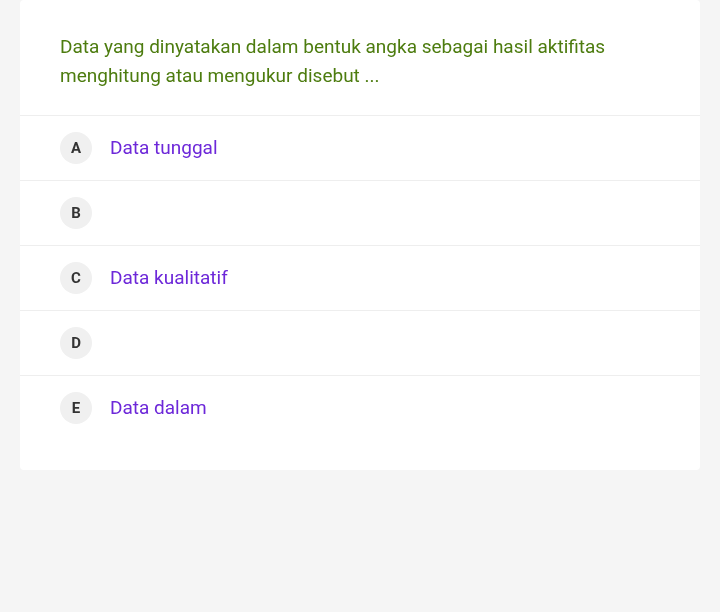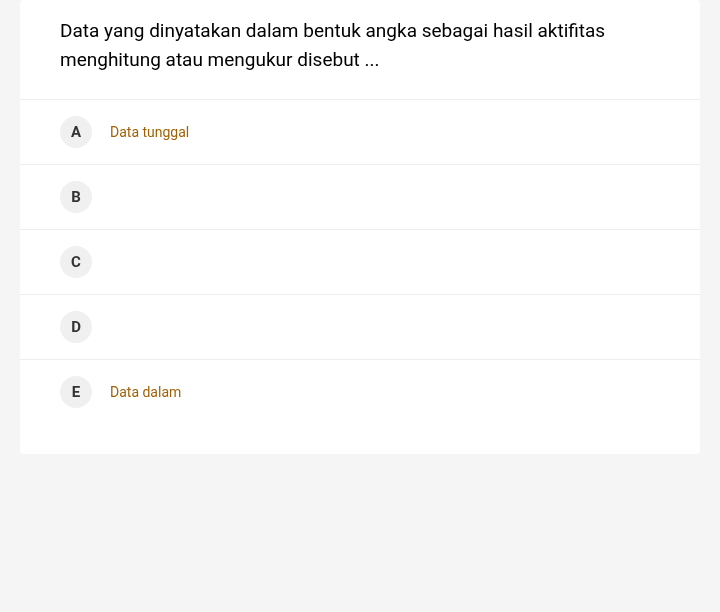--- a/index.html
+++ b/index.html
@@ -14,24 +14,24 @@
       height: 612px;
     }
     .card {
       background: #ffffff;
       border-radius: 4px;
       margin: 0 auto;
       width: 680px;
       padding-bottom: 30px;
     }
     .question {
-      padding: 16px 40px 24px 40px;
+      padding: 32px 40px 24px 40px;
       font-size: 19px;
       line-height: 1.55;
-      color: #000000;
+      color: #4d7c0f;
     }
     .options {
       display: flex;
       flex-direction: column;
     }
     .option {
       display: flex;
       align-items: center;
       padding: 16px 40px;
       border-top: 1px solid #eeeeee;
@@ -45,39 +45,40 @@
       display: flex;
       align-items: center;
       justify-content: center;
       font-weight: 700;
       font-size: 15px;
       color: #333333;
       margin-right: 18px;
       flex-shrink: 0;
     }
     .option-text {
-      font-size: 14px;
-      color: #a16207;
+      font-size: 19px;
+      color: #6d28d9;
     }
   </style>
 </head>
 <body>
 
 <div class="card">
   <div class="question">Data yang dinyatakan dalam bentuk angka sebagai hasil aktifitas menghitung atau mengukur disebut ...</div>
   <div class="options">
     <div class="option">
       <div class="option-letter">A</div>
       <div class="option-text">Data tunggal</div>
     </div>
     <div class="option">
       <div class="option-letter">B</div>
     </div>
     <div class="option">
       <div class="option-letter">C</div>
+      <div class="option-text">Data kualitatif</div>
     </div>
     <div class="option">
       <div class="option-letter">D</div>
     </div>
     <div class="option">
       <div class="option-letter">E</div>
       <div class="option-text">Data dalam</div>
     </div>
   </div>
 </div>

